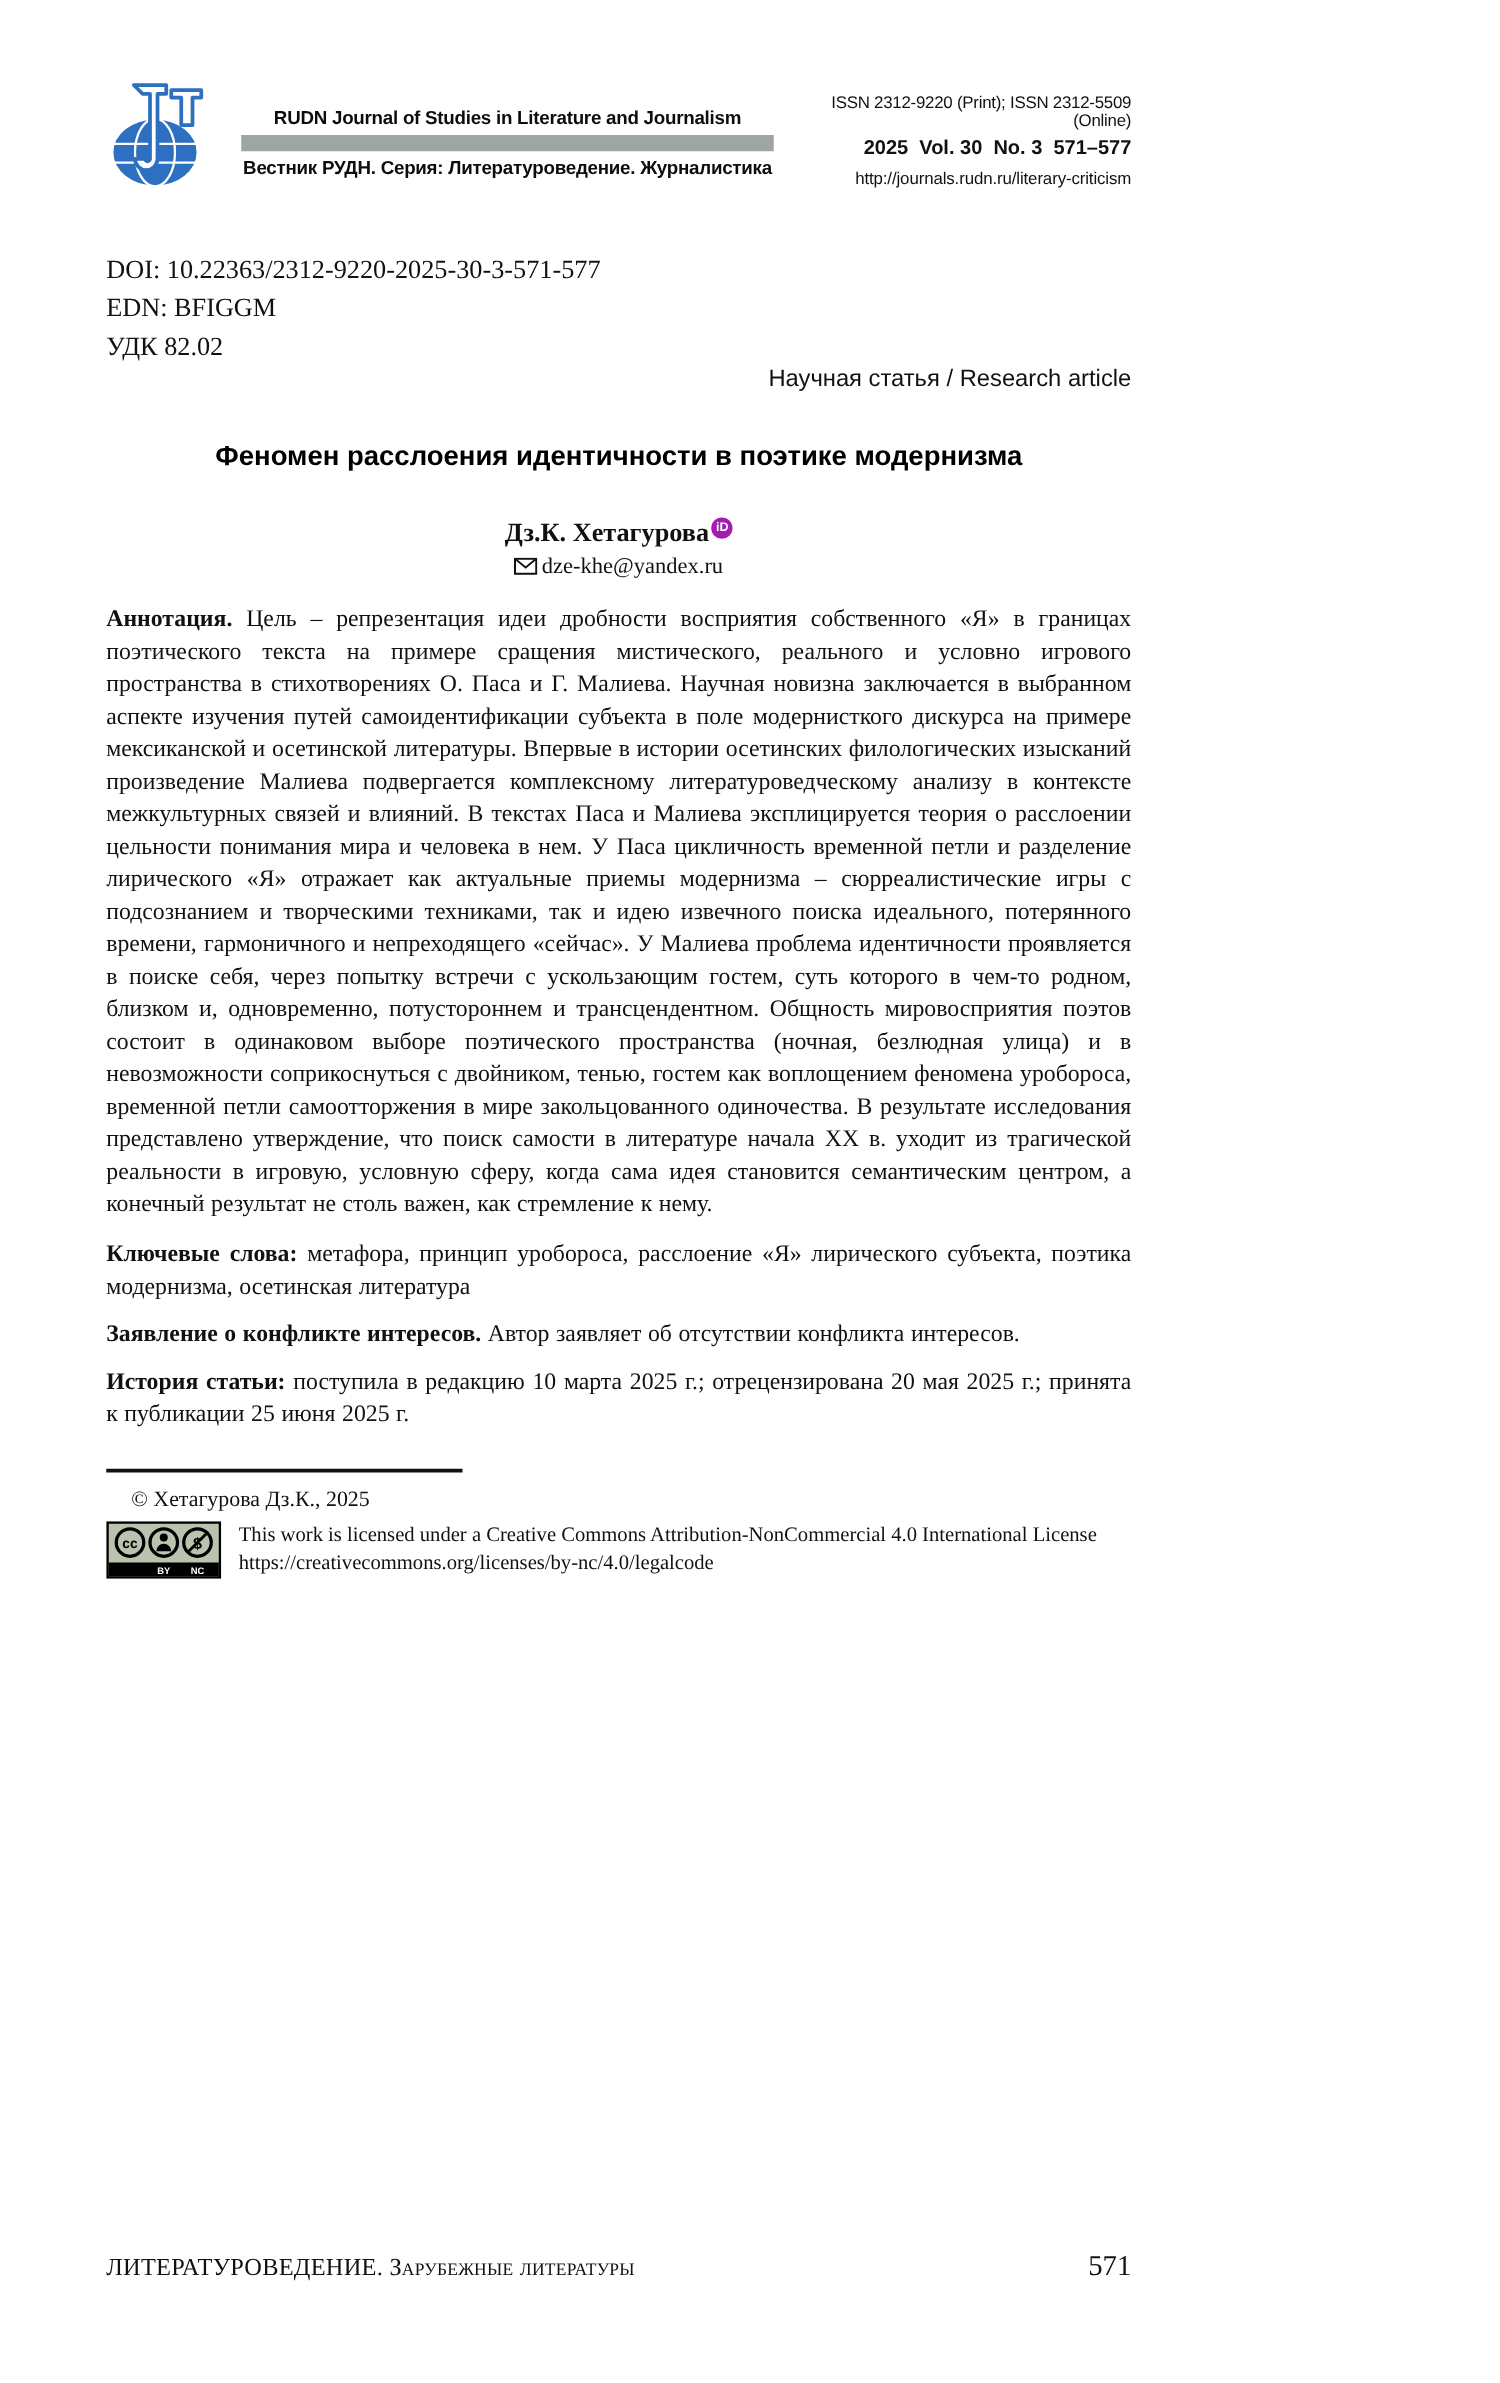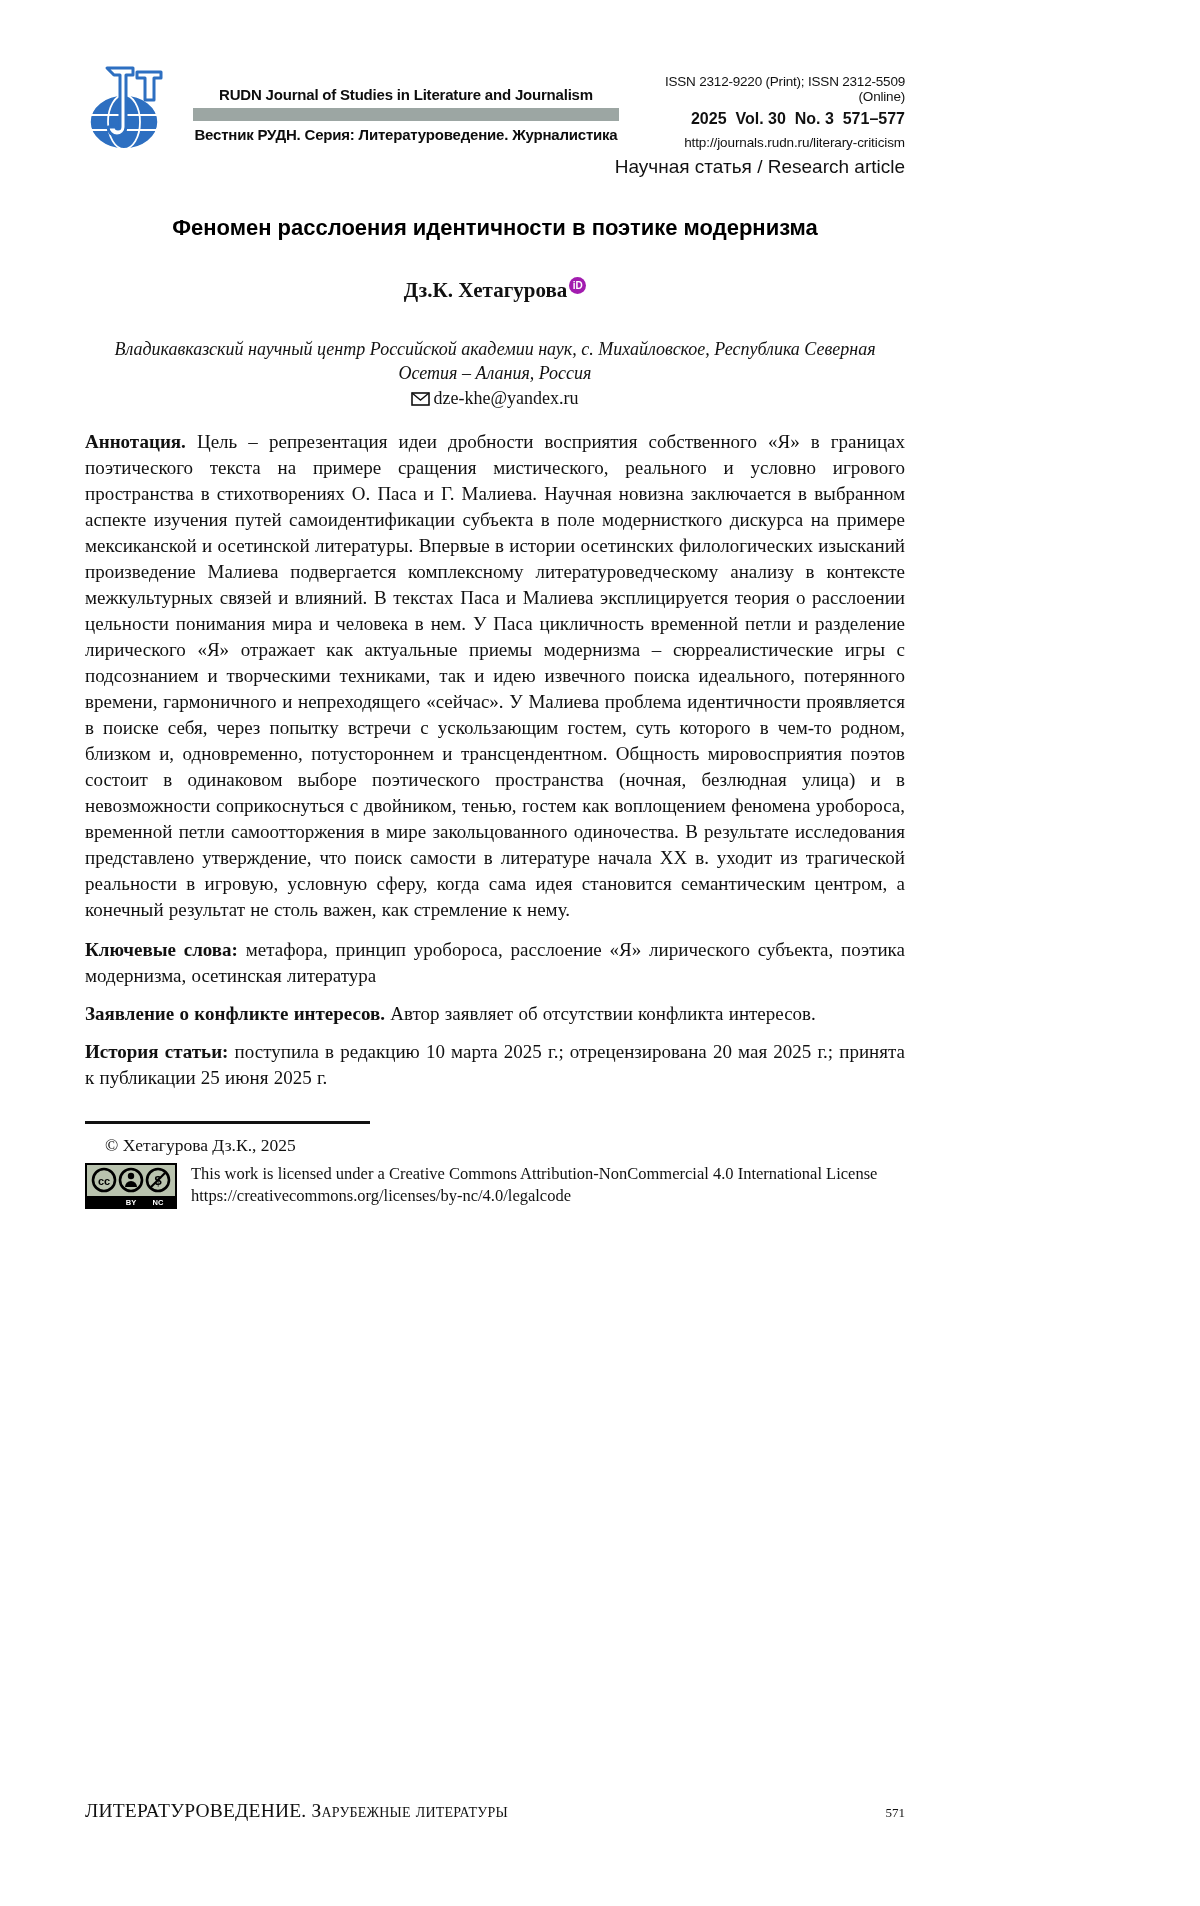--- a/index.html
+++ b/index.html
@@ -55,21 +55,21 @@
   .copyright{margin-top:11px;font-size:17.5px;margin-left:20px;}
   .license-row{margin-top:7px;display:flex;align-items:flex-start;}
   .cc-badge{flex:0 0 92px;margin-right:14px;}
   .license-text{font-size:16.5px;line-height:22px;}
 
   
   .page-footer{position:absolute;left:85px;top:1800px;width:820px;
       display:flex;justify-content:space-between;align-items:baseline;}
   .section-title{font-size:19.5px;letter-spacing:0.2px;}
   .section-caps2{font-variant:small-caps;}
-  .page-num{font-size:13px;}
+  .page-num{font-size:23px;}
 </style>
 </head>
 <body>
 
 <div class="content">
 
   <div class="masthead">
     <div class="logo-box">
       <svg width="84" height="96" viewBox="0 0 84 96">
         <ellipse cx="39" cy="62" rx="34" ry="27" fill="#2d6fc1"></ellipse>
@@ -88,29 +88,33 @@
       <div class="mast-bar"></div>
       <div class="jt">Вестник РУДН. Серия: Литературоведение. Журналистика</div>
     </div>
     <div class="mast-right">
       <div class="issn-line">ISSN 2312-9220 (Print); ISSN 2312-5509 (Online)</div>
       <div class="issue-line">2025  Vol. 30  No. 3  571–577</div>
       <div class="url-line">http://journals.rudn.ru/literary-criticism</div>
     </div>
   </div>
 
+  <div class="meta-block">
+    <div>DOI: 10.22363/2312-9220-2025-30-3-571-577</div>
+    <div>EDN: BFIGGM</div>
+    <div>УДК 82.02</div>
+  </div>
   <div class="research-line">Научная статья / Research article</div>
 
   <div class="art-title">Феномен расслоения идентичности в поэтике модернизма</div>
 
   <div class="author-line">
     <span>Дз.К. Хетагурова</span><span class="orcid">iD</span>
   </div>
 
-  <div class="affil">Владикавказский научный центр Российской академии наук, с. Михайловское, Республика Северная Осетия – Алания, Россия</div>
 
   <div class="email-line">
     <svg width="19" height="14" viewBox="0 0 19 14">
       <rect x="1" y="1" width="17" height="12" fill="none" stroke="#111" stroke-width="1.6"></rect>
       <path d="M1 1 L9.5 8 L18 1" fill="none" stroke="#111" stroke-width="1.4"></path>
     </svg><span>dze-khe@yandex.ru</span>
   </div>
 
   <div class="para abstract">
     <span class="blabel">Аннотация.</span><span> Цель – репрезентация идеи дробности восприятия собственного «Я» в границах поэтического текста на примере сращения мистического, реального и условно игрового пространства в стихотворениях О. Паса и Г. Малиева. Научная новизна заключается в выбранном аспекте изучения путей самоидентификации субъекта в поле модернисткого дискурса на примере мексиканской и осетинской литературы. Впервые в истории осетинских филологических изысканий произведение Малиева подвергается комплексному литературоведческому анализу в контексте межкультурных связей и влияний. В текстах Паса и Малиева эксплицируется теория о расслоении цельности понимания мира и человека в нем. У Паса цикличность временной петли и разделение лирического «Я» отражает как актуальные приемы модернизма – сюрреалистические игры с подсознанием и творческими техниками, так и идею извечного поиска идеального, потерянного времени, гармоничного и непреходящего «сейчас». У Малиева проблема идентичности проявляется в поиске себя, через попытку встречи с ускользающим гостем, суть которого в чем-то родном, близком и, одновременно, потустороннем и трансцендентном. Общность мировосприятия поэтов состоит в одинаковом выборе поэтического пространства (ночная, безлюдная улица) и в невозможности соприкоснуться с двойником, тенью, гостем как воплощением феномена уробороса, временной петли самоотторжения в мире закольцованного одиночества. В результате исследования представлено утверждение, что поиск самости в литературе начала XX в. уходит из трагической реальности в игровую, условную сферу, когда сама идея становится семантическим центром, а конечный результат не столь важен, как стремление к нему.</span>

